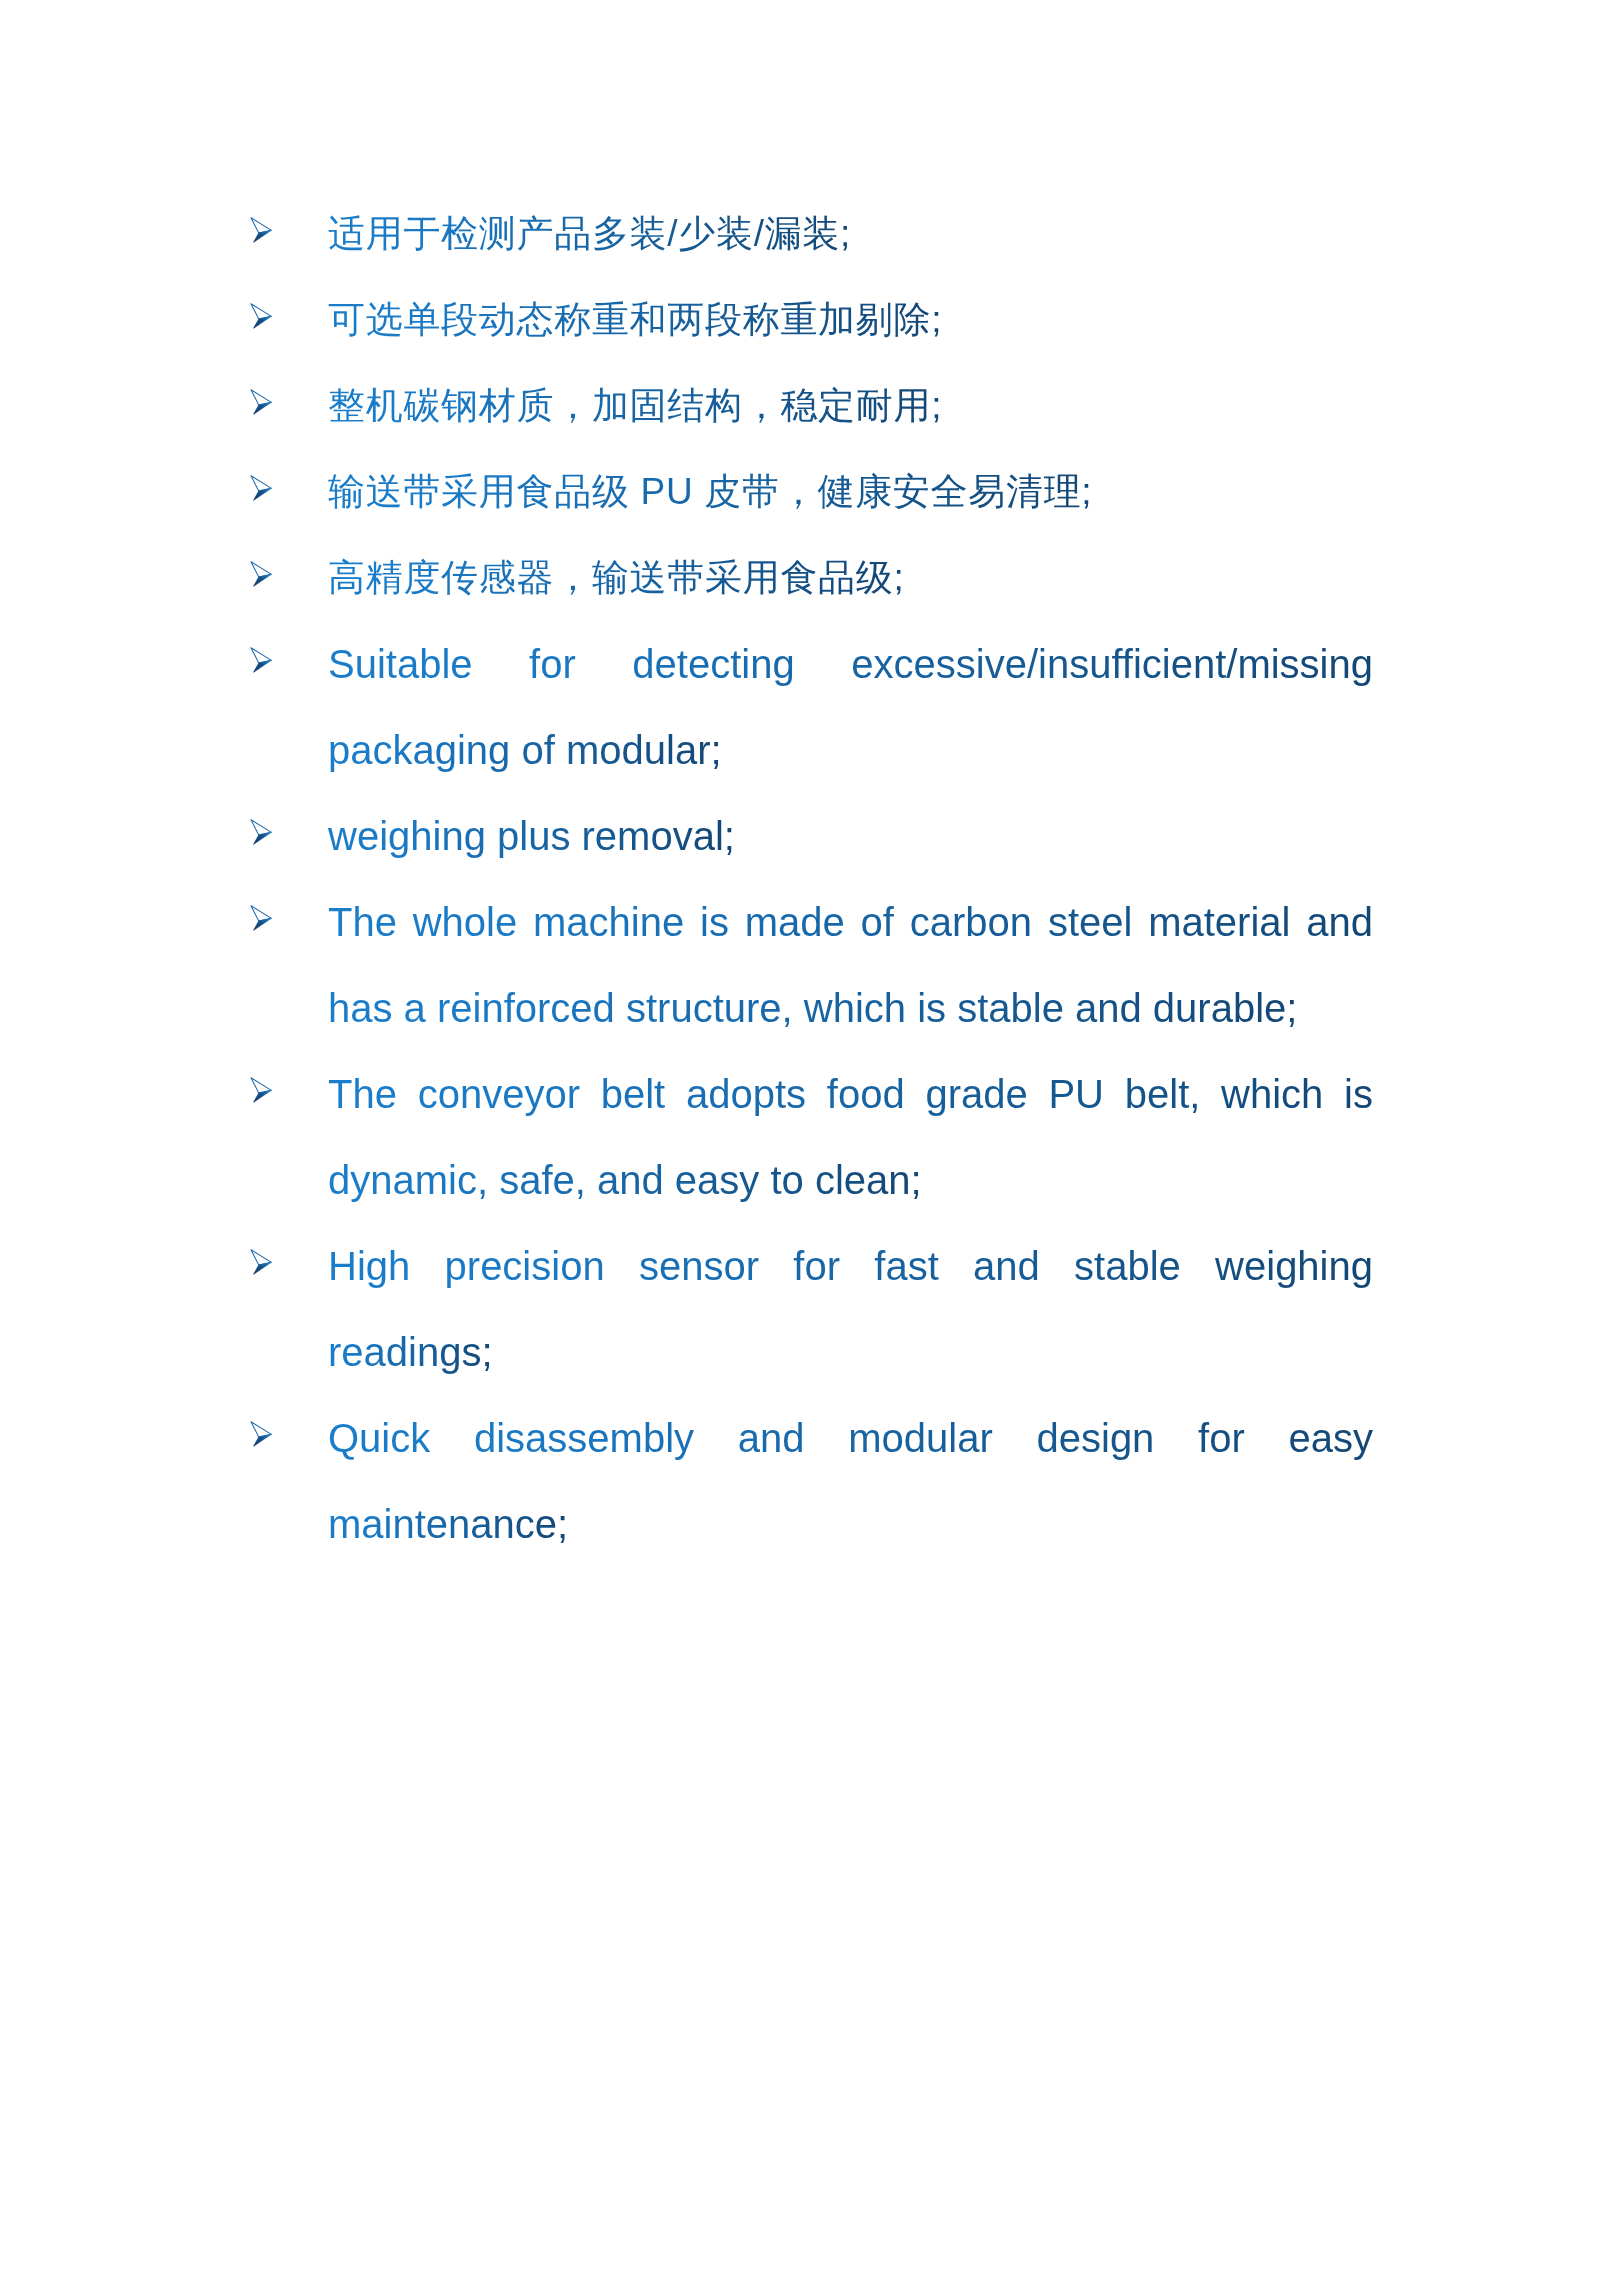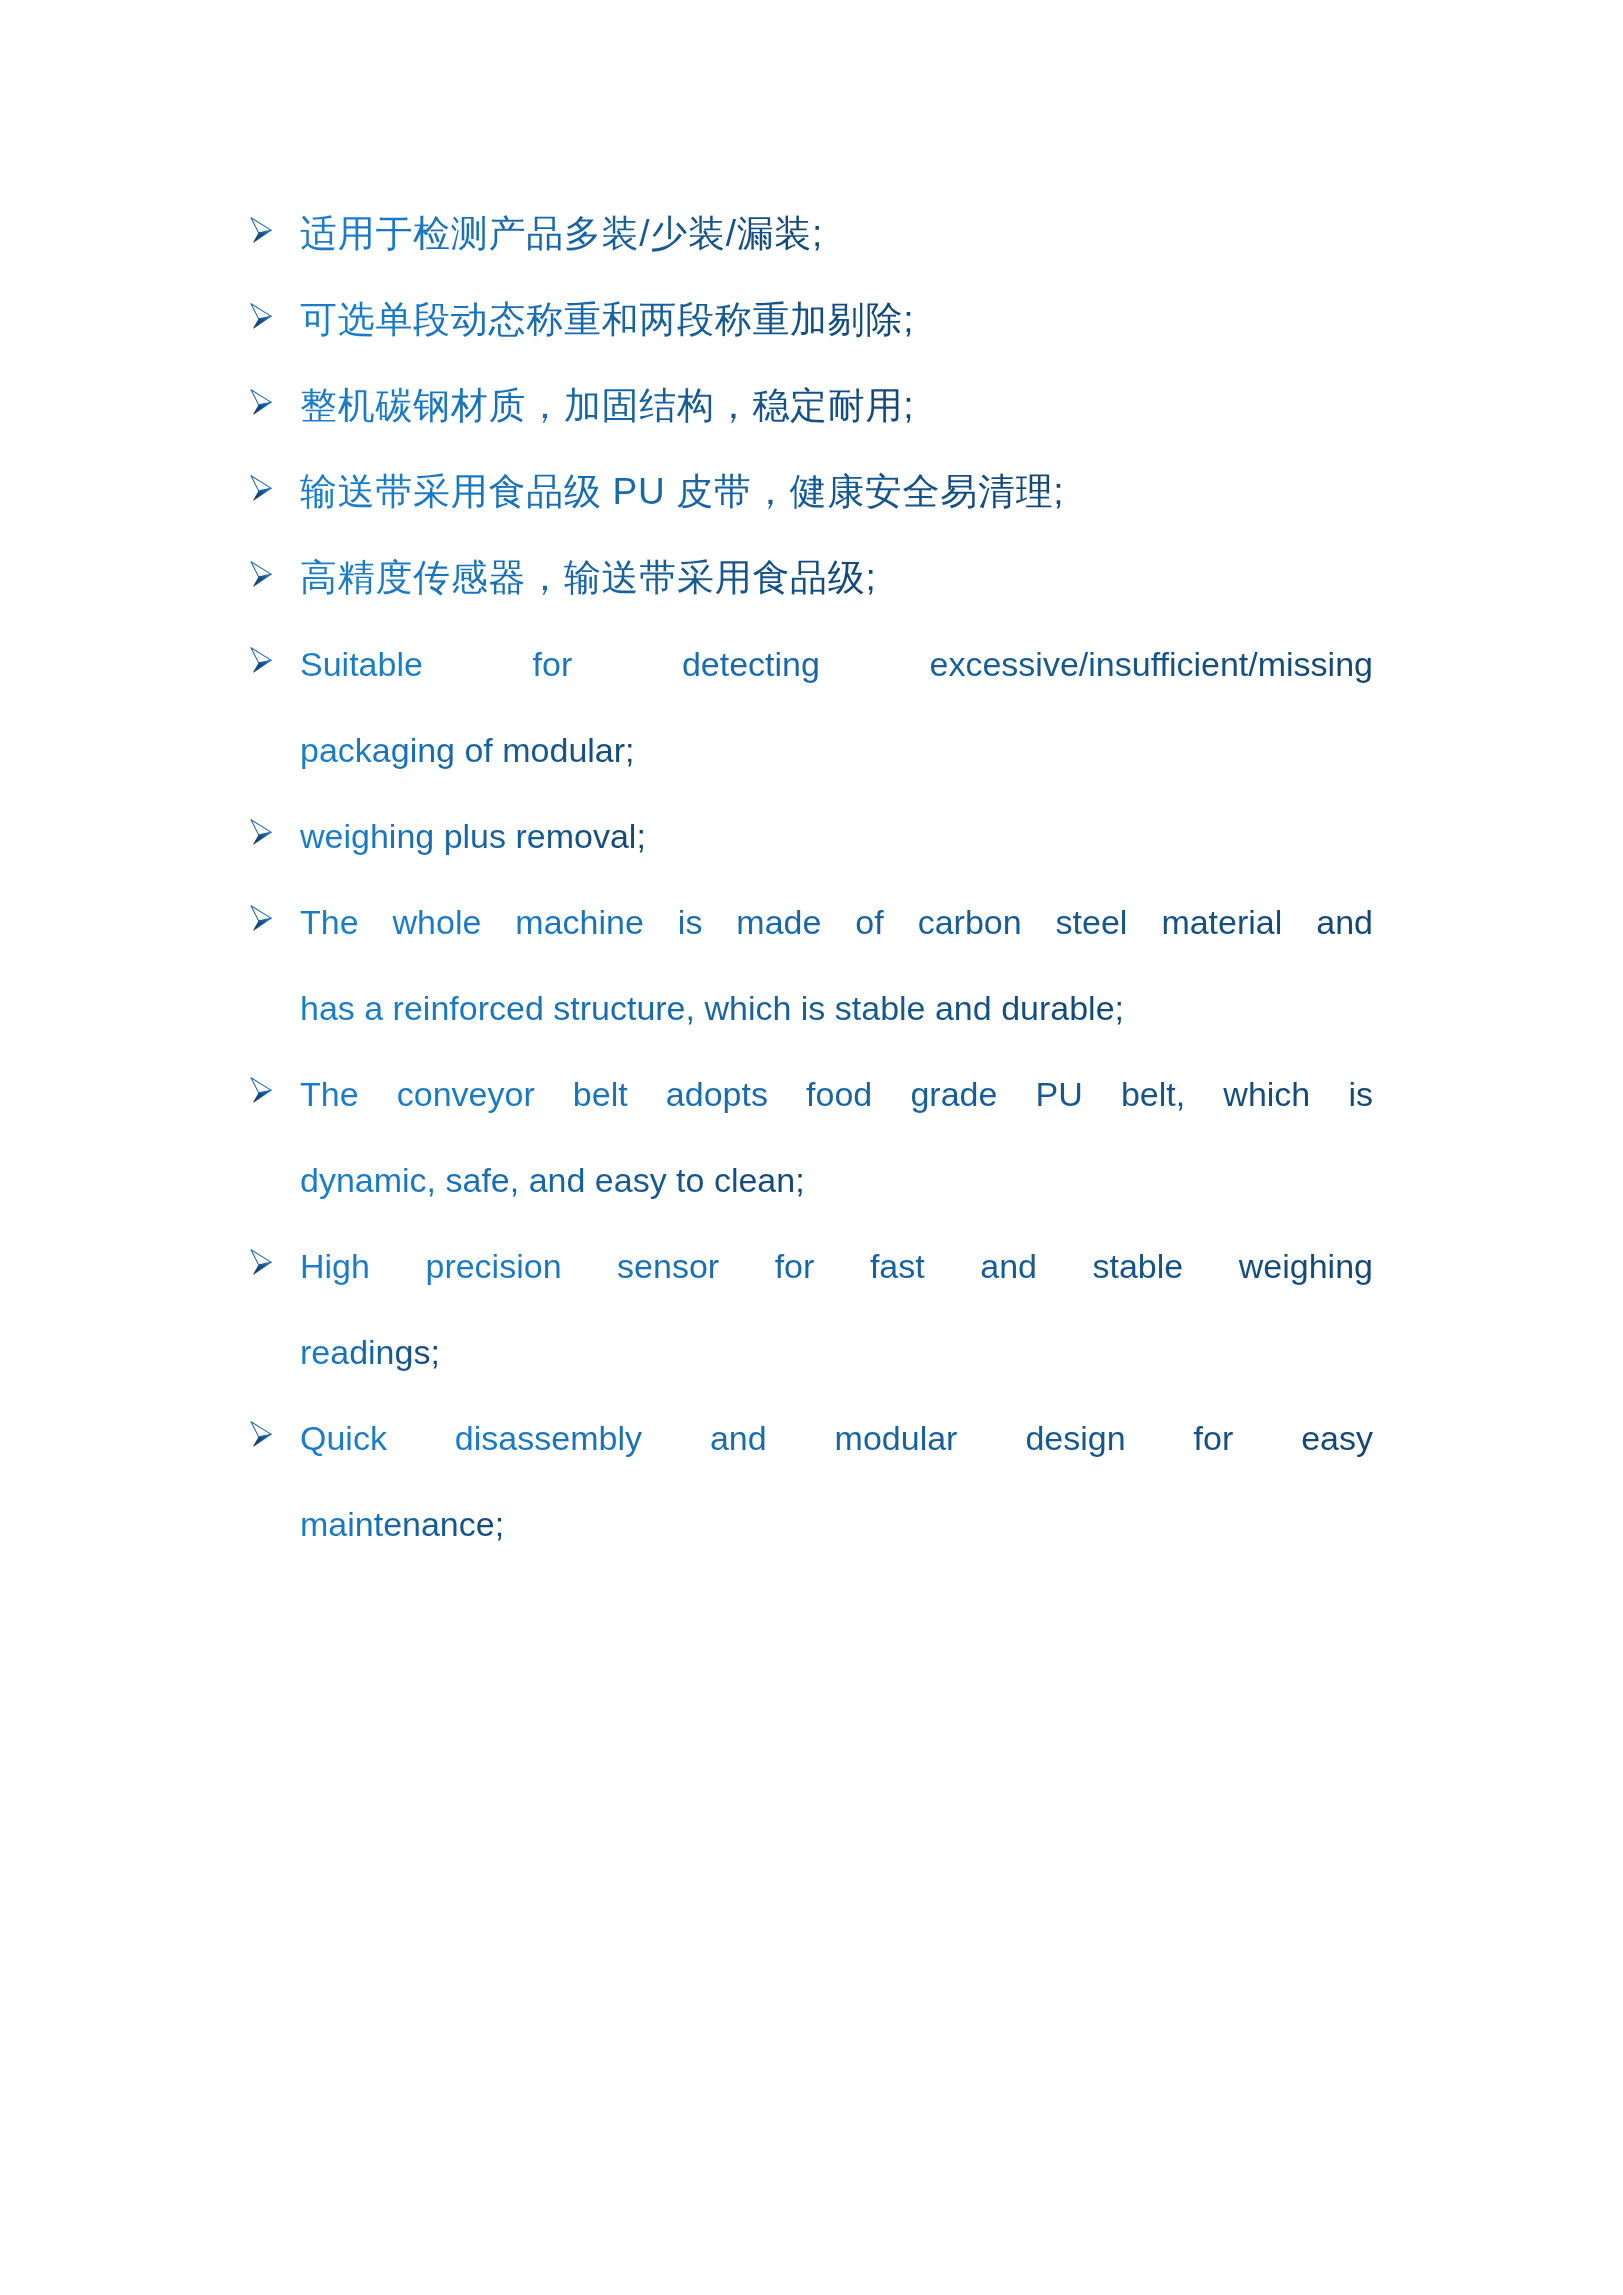--- a/index.html
+++ b/index.html
@@ -34,23 +34,24 @@
   .bullet-cell svg {
     display: block;
     width: 22px;
     height: 26px;
     margin-top: 26px;
   }
   .item-text {
     flex: 1 1 auto;
     line-height: 86px;
     min-width: 0;
+    margin-left: 28px;
   }
   .feature-item.zh .item-text { font-size: 37px; letter-spacing: 0.7px; }
-  .feature-item.en .item-text { font-size: 34px; }
+  .feature-item.en .item-text { font-size: 40px; }
   .line {
     text-align: justify;
     text-align-last: left;
   }
   .line.fill {
     text-align-last: justify;
   }
   .grad {
     color: #1a64a4;
   }

